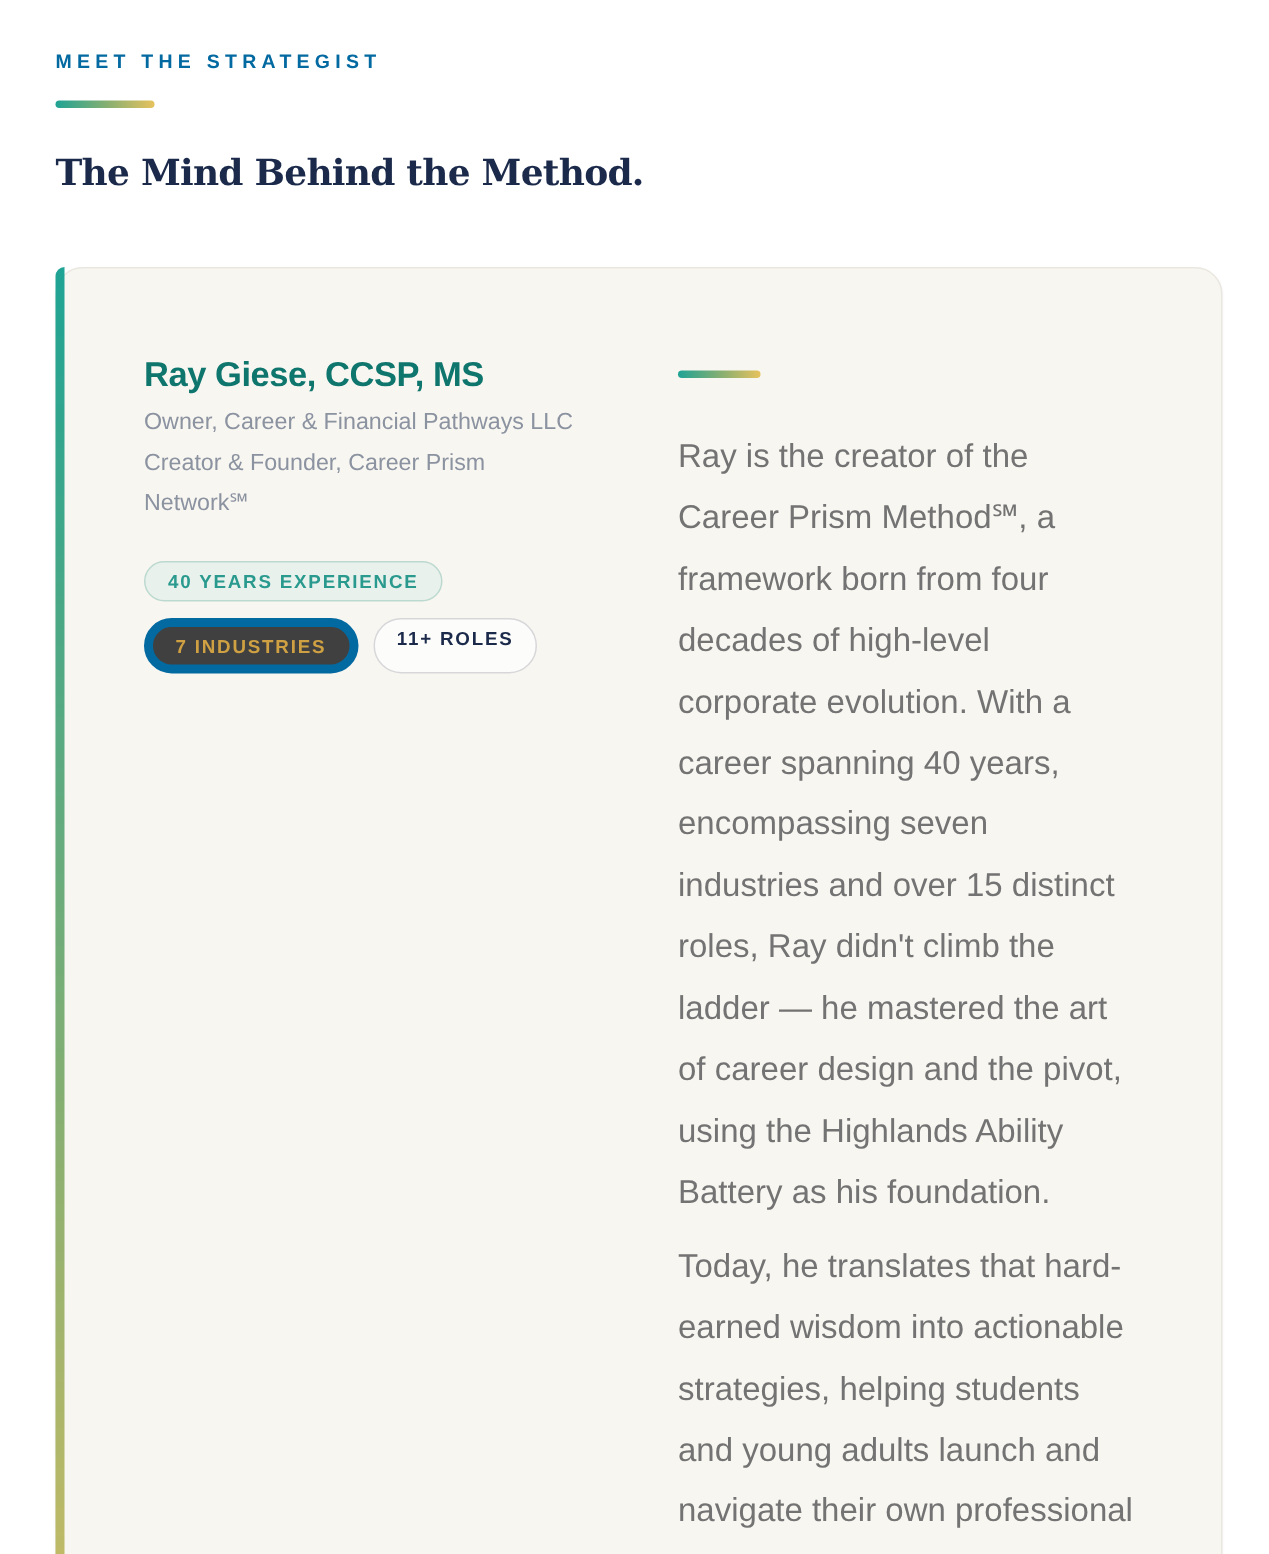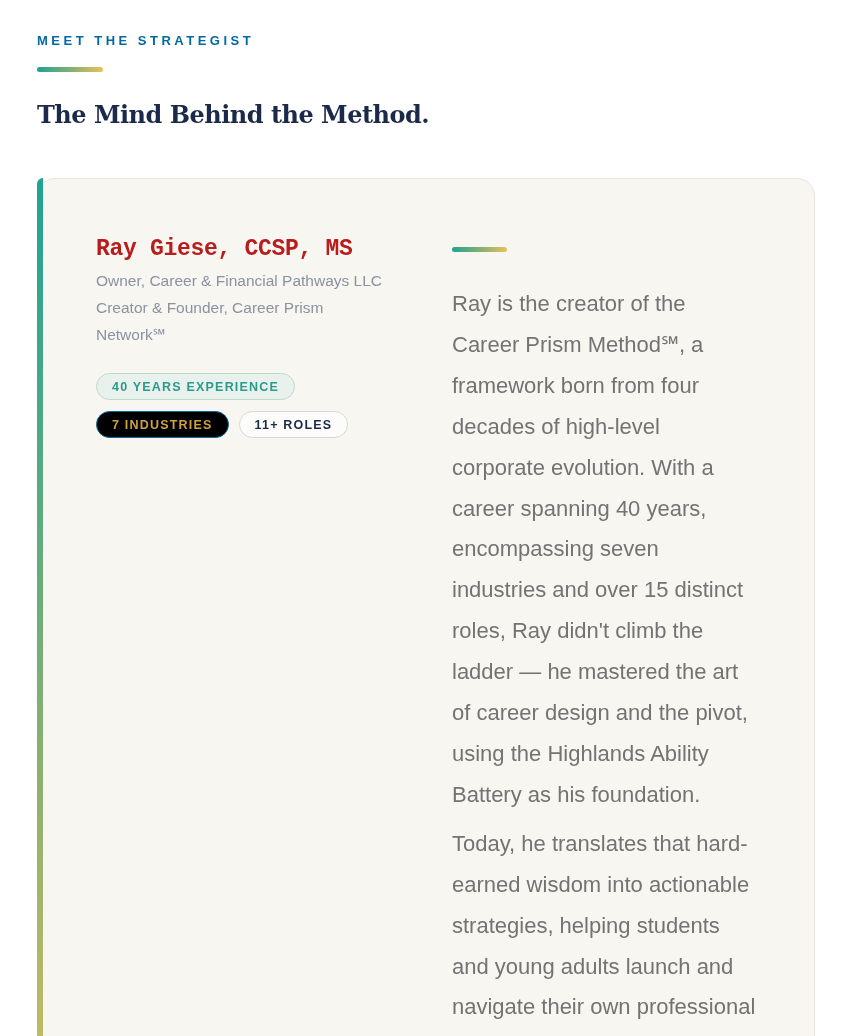--- a/index.html
+++ b/index.html
@@ -55,25 +55,25 @@
     border-radius: 18px 0 0 18px;
     background: linear-gradient(180deg, #1fa394 0%, #8cb070 55%, #e7c25e 100%);
   }
   .card-grid {
     display: grid;
     grid-template-columns: 296px 304px;
     column-gap: 60px;
   }
   .profile-name {
     margin: 0;
-    font-family: Liberation Mono, monospace;
+    font-family: Liberation Sans, sans-serif;
     font-weight: 700;
     font-size: 23px;
     letter-spacing: -0.3px;
-    color: #b91c1c;
+    color: #0f766e;
   }
   .profile-role {
     margin-top: 10px;
     font-size: 18px;
     font-weight: 500;
     color: #2a9d8f;
   }
   .credentials {
     margin-top: 6px;
     font-size: 15.5px;
@@ -85,21 +85,21 @@
     display: inline-block;
     padding: 6px 15px 5px;
     border-radius: 999px;
     font-size: 12.5px;
     font-weight: 700;
     letter-spacing: 1.2px;
     white-space: nowrap;
   }
   .badge-teal { color: #2a9a8e; background: #e9f1ec; border: 1px solid #bcd9d0; }
   .badge-row { margin-top: 11px; display: flex; gap: 10px; }
-  .badge-gold { color: #cfa143; background: #000000; border: 1px solid #0369a1; text-align: center; }
+  .badge-gold { color: #cfa143; background: #404040; border: 6px solid #0369a1; text-align: center; }
   .badge-navy { color: #1b2a4a; background: #fcfcfb; border: 1px solid #d7d7da; }
   .divider-sm {
     height: 5px;
     width: 55px;
     border-radius: 3px;
     background: linear-gradient(90deg, #1fa394 0%, #8cb070 55%, #e7c25e 100%);
     margin-top: 11px;
   }
   .bio {
     margin: 32px 0 0;

